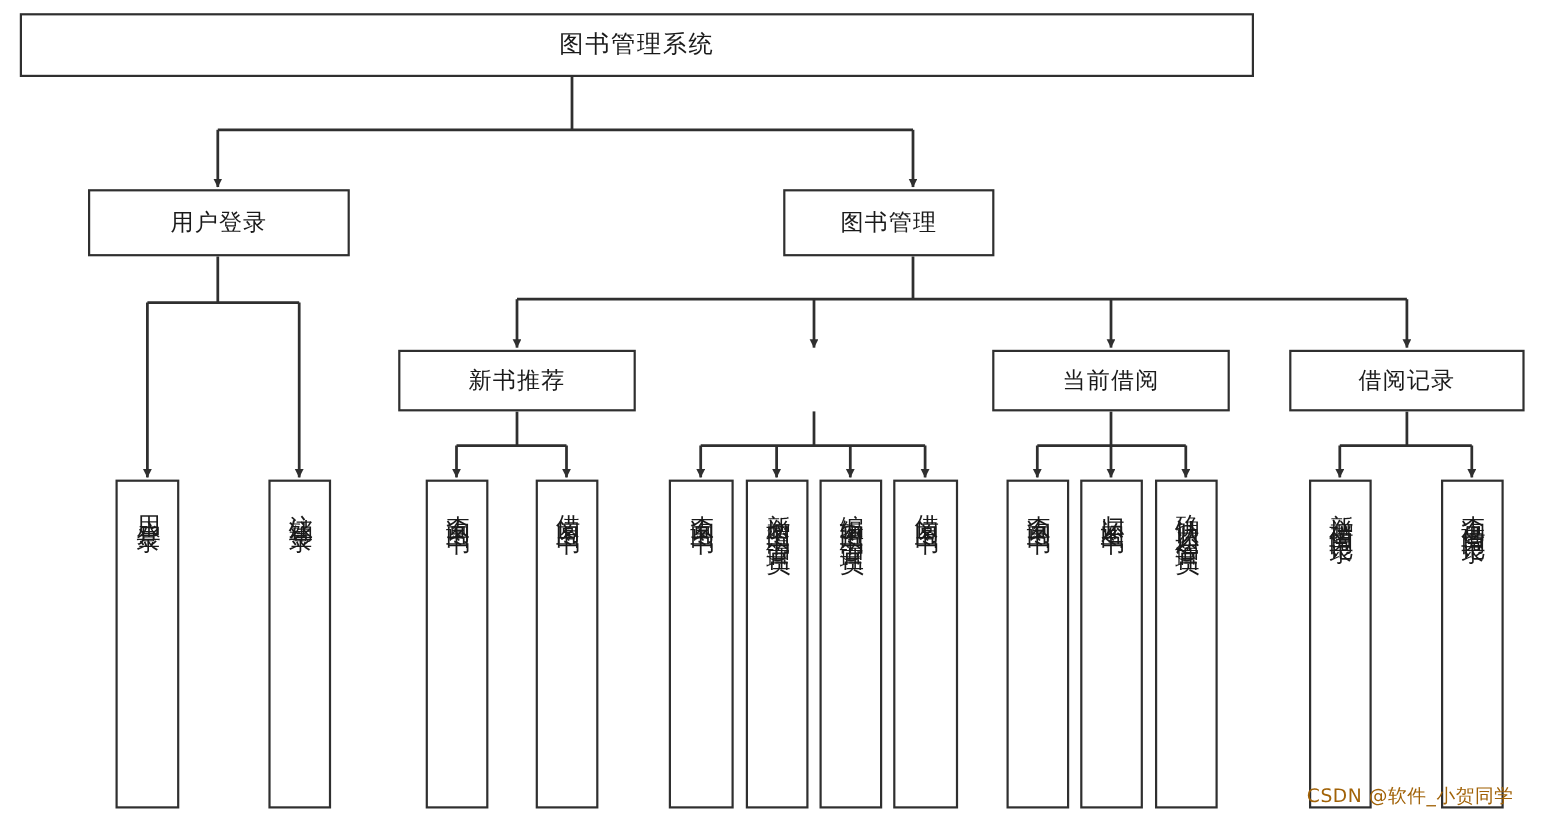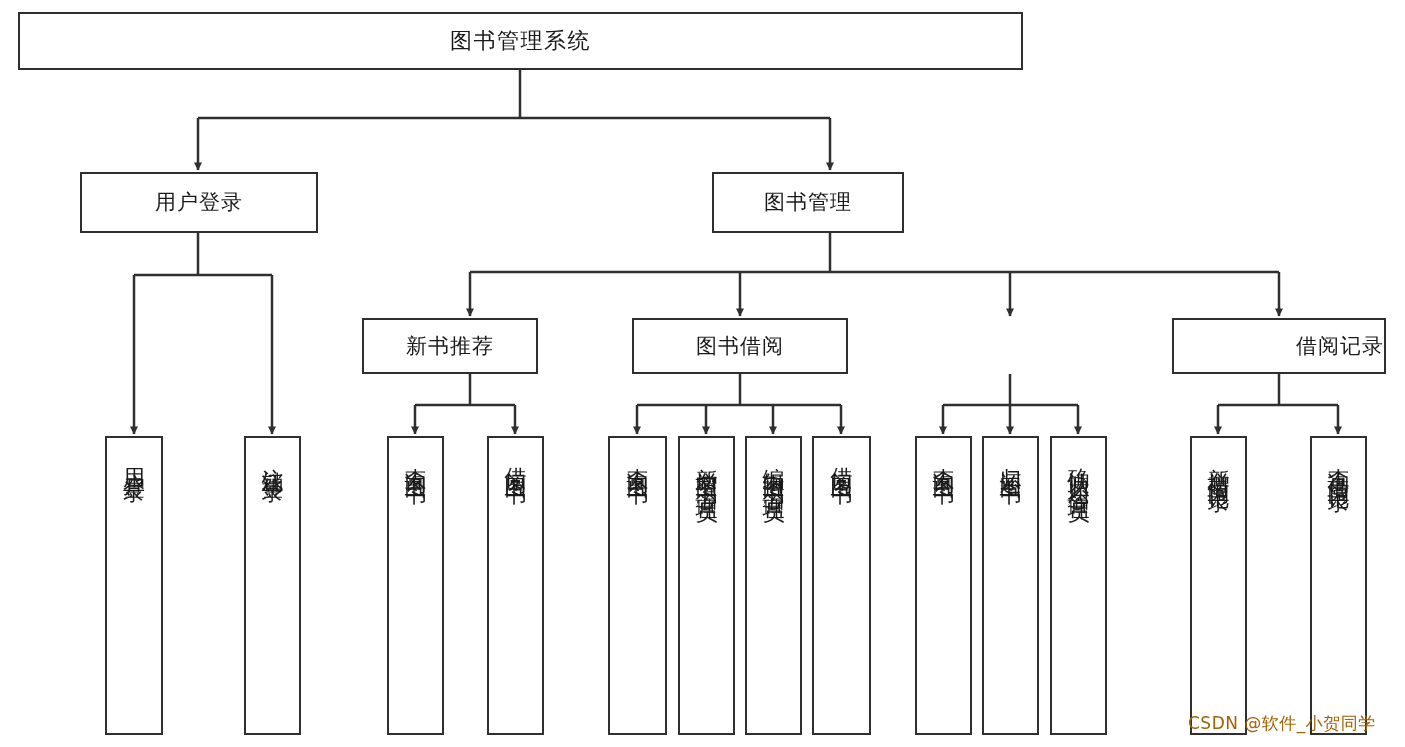--- a/index.html
+++ b/index.html
@@ -125,38 +125,38 @@
       <path d="M1010,405 L1010,434" marker-end="url(#arrowhead)"></path>
       <path d="M1078,405 L1078,434" marker-end="url(#arrowhead)"></path>
 
       <path d="M1279,374 L1279,405"></path>
       <path d="M1218,405 L1338,405"></path>
       <path d="M1218,405 L1218,434" marker-end="url(#arrowhead)"></path>
       <path d="M1338,405 L1338,434" marker-end="url(#arrowhead)"></path>
     </g>
   </svg>
 
-  <div class="node horiz root" id="node-root" style="left: 18px; top: 12px; width: 1005px; height: 58px;">
+  <div class="node horiz root" id="node-root" style="left: 18px; top: 12px; width: 1122px; height: 58px;">
     <span class="label">图书管理系统</span>
   </div>
 
   <div class="node horiz" id="node-l2-0" style="left: 80px; top: 172px; width: 238px; height: 61px;">
     <span class="label">用户登录</span>
   </div>
   <div class="node horiz" id="node-l2-1" style="left: 712px; top: 172px; width: 192px; height: 61px;">
     <span class="label">图书管理</span>
   </div>
 
-  <div class="node horiz" id="node-l3-0" style="left: 362px; top: 318px; width: 176px; height: 56px;">
+  <div class="node horiz" id="node-l3-0" style="left: 362px; top: 318px; width: 216px; height: 56px;">
     <span class="label">新书推荐</span>
   </div>
-  <div class="node horiz" id="node-l3-1" style="left: 632px; top: 318px; width: 216px; height: 56px;">
-    <span class="label">图书借阅</span>
-  </div>
-  <div class="node horiz" id="node-l3-3" style="left: 1172px; top: 318px; width: 214px; height: 56px; justify-content: flex-end;">
+  <div class="node horiz" id="node-l3-2" style="left: 902px; top: 318px; width: 216px; height: 56px;">
+    <span class="label">当前借阅</span>
+  </div>
+  <div class="node horiz" id="node-l3-3" style="left: 1172px; top: 318px; width: 214px; height: 56px;">
     <span class="label">借阅记录</span>
   </div>
 
   <div class="node vert" id="node-leaf-0" style="left: 105px; top: 436px; width: 58px; height: 299px;">
     <span class="label">用户登录</span>
   </div>
   <div class="node vert" id="node-leaf-1" style="left: 244px; top: 436px; width: 57px; height: 299px;">
     <span class="label">注销登录</span>
   </div>
   <div class="node vert" id="node-leaf-2" style="left: 387px; top: 436px; width: 57px; height: 299px;">

